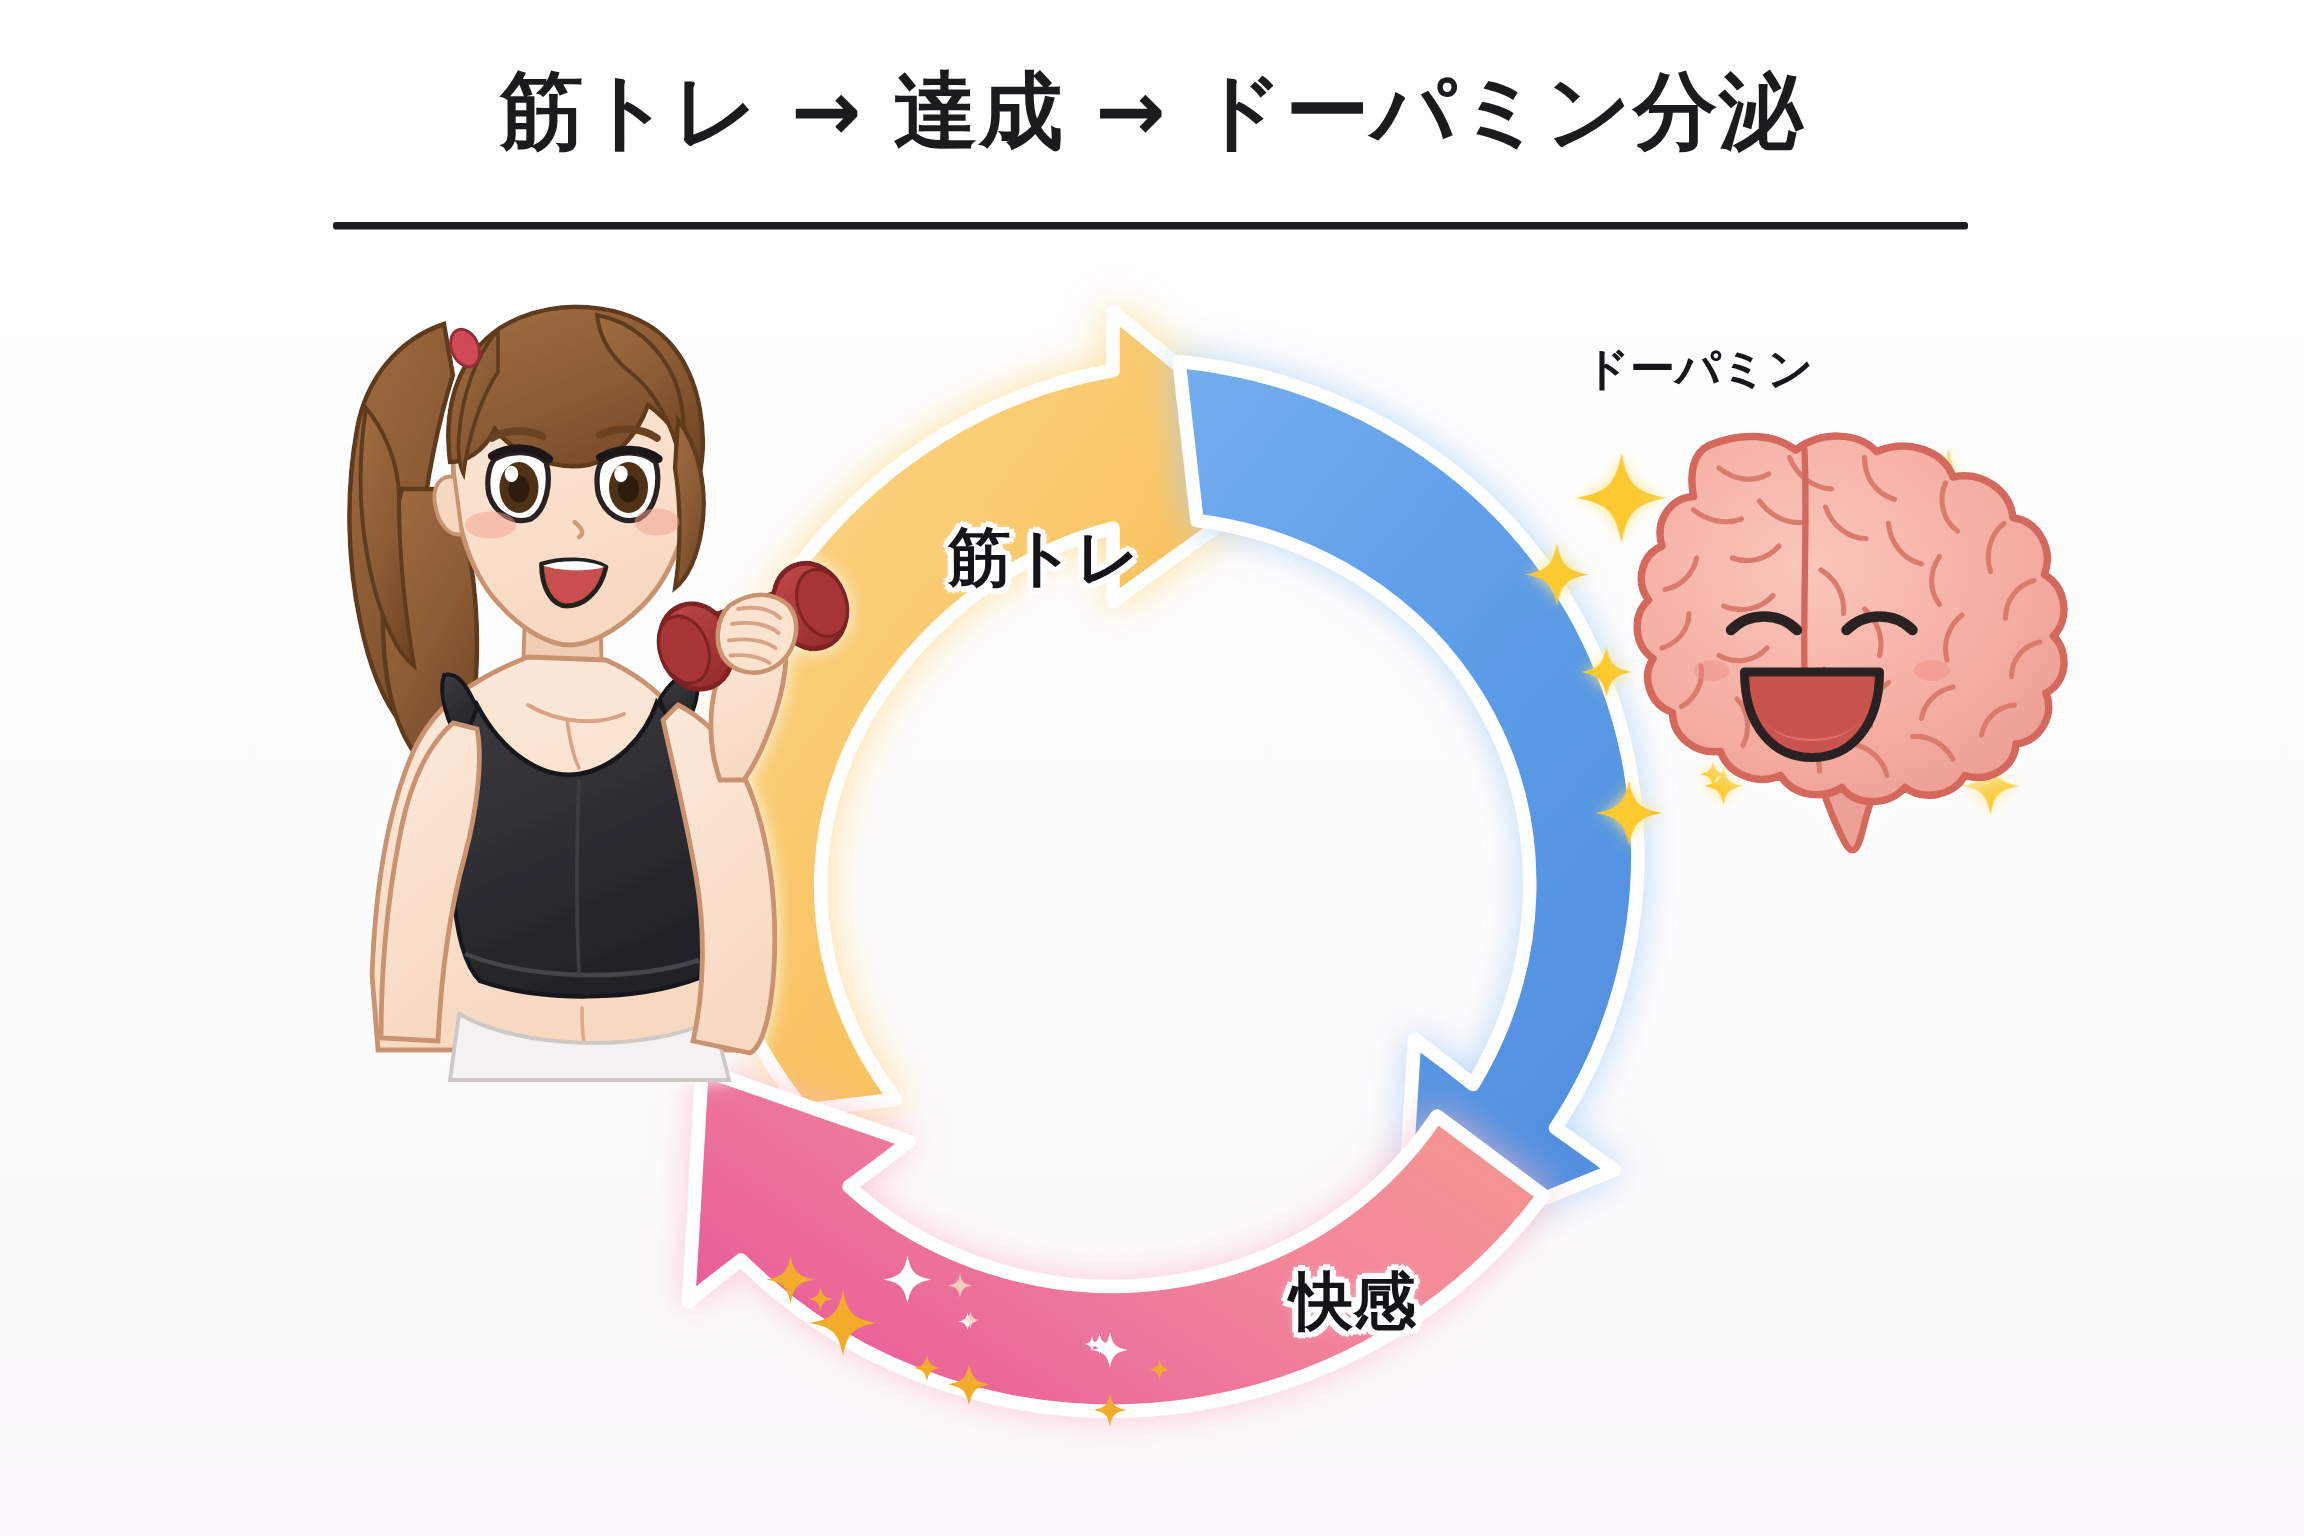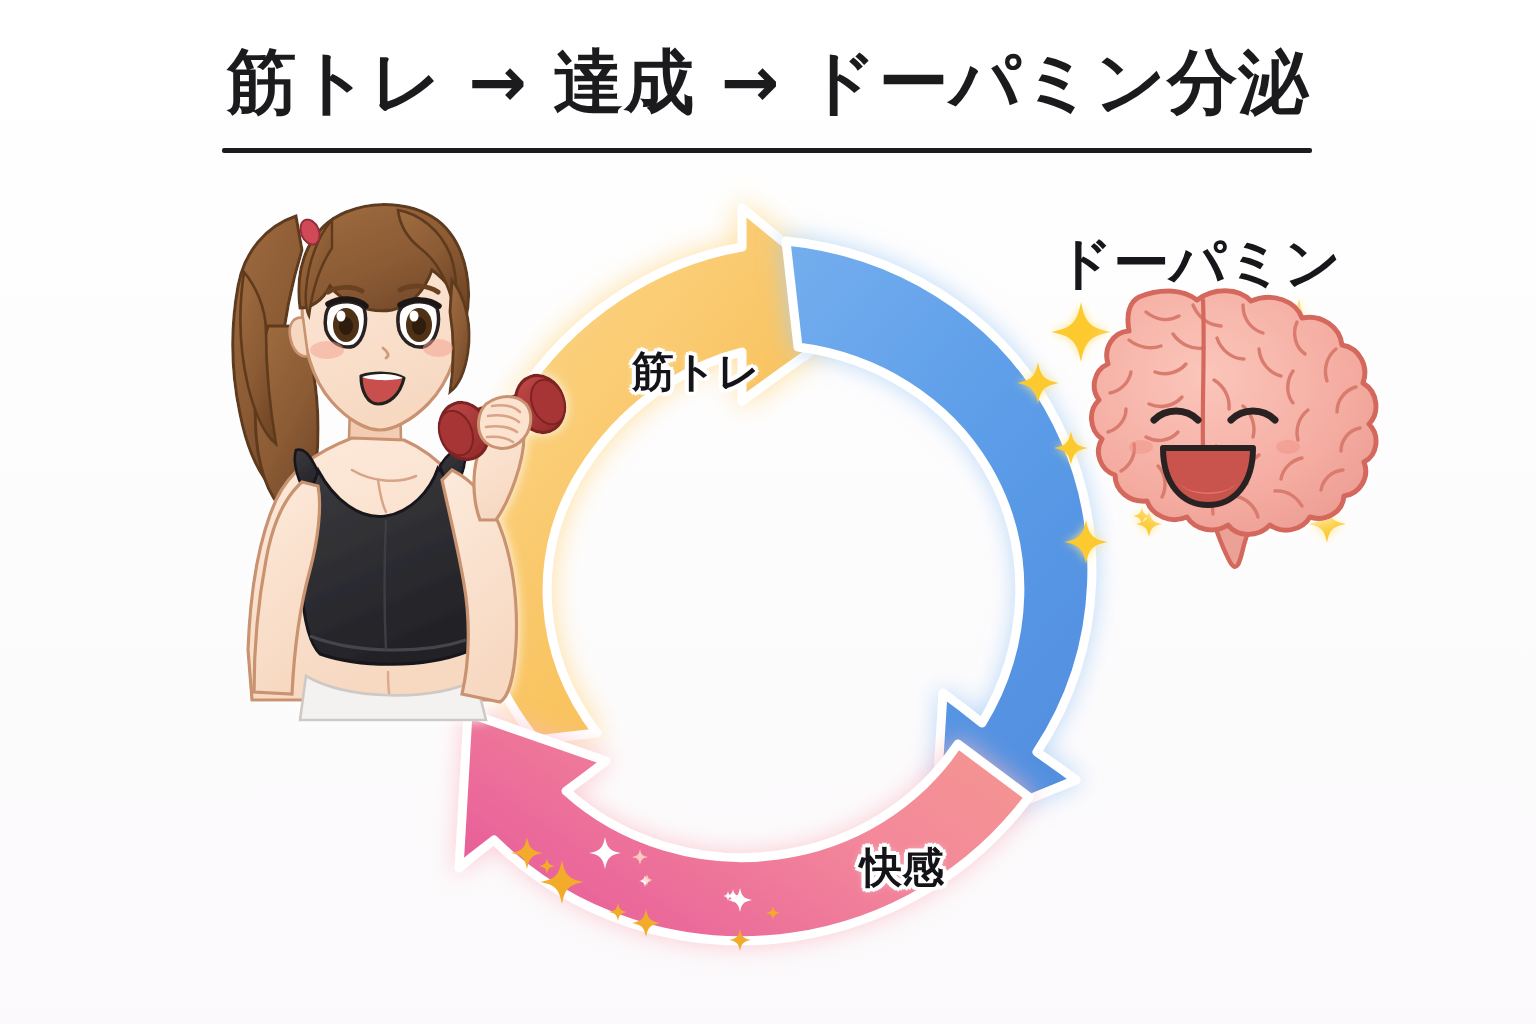--- a/index.html
+++ b/index.html
@@ -24,21 +24,21 @@
   }
 
   
   .title-wrap {
     position: absolute;
     left: 0; top: 46px;
     width: 1536px;
     text-align: center;
   }
   .title-text {
-    font-size: 70px;
+    font-size: 56px;
     font-weight: 700;
     color: #1b1b1e;
     letter-spacing: 1px;
     line-height: 1.05;
     white-space: nowrap;
     font-family: "DejaVu Sans", "Liberation Sans", sans-serif;
   }
   .title-rule {
     position: absolute;
     left: 222px;
@@ -64,21 +64,21 @@
        0   -4px 0 #ffffff,  0    4px 0 #ffffff,
        0 0 8px #ffffff;
   }
   #label-kintore { left: 608px; top: 344px; margin-left: 24px; }
   #label-kaikan  { left: 860px; top: 840px; }
 
   .dopamine-label {
     position: absolute;
     left: 1056px;
     top: 226px;
-    font-size: 56px;
+    font-size: 30px;
     font-weight: 700;
     color: #17171b;
     white-space: nowrap;
     font-family: "DejaVu Sans", "Liberation Sans", sans-serif;
   }
 
   
   .layer {
     position: absolute;
     left: 0; top: 0;

